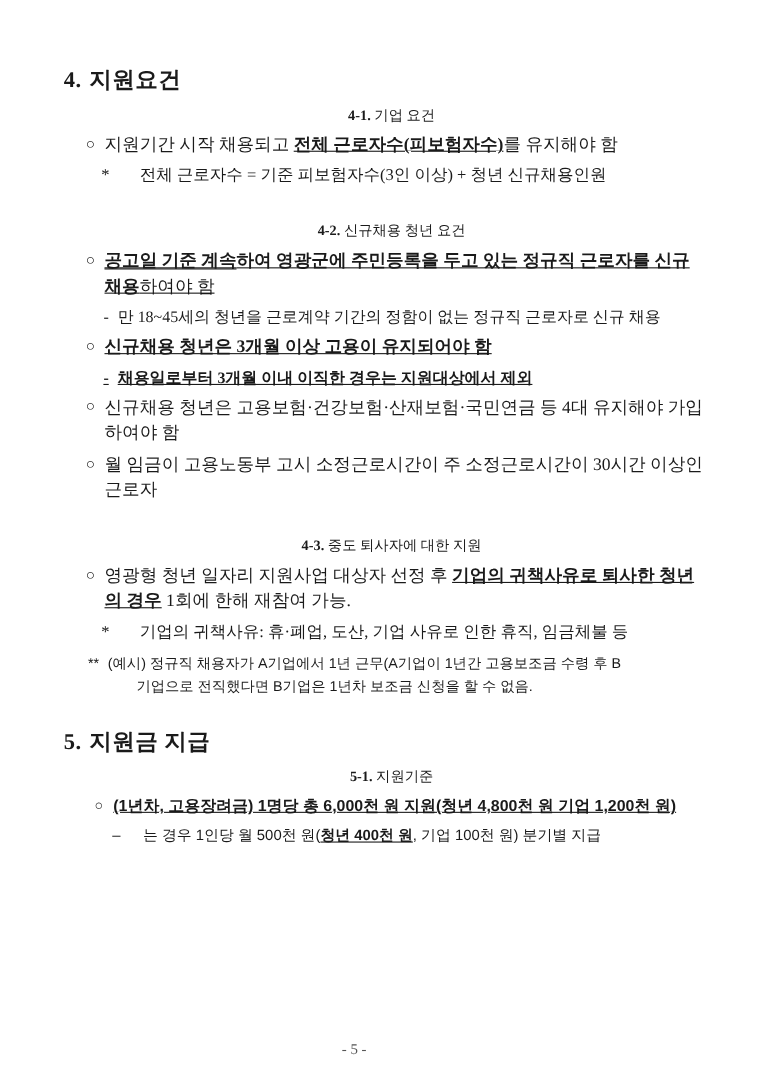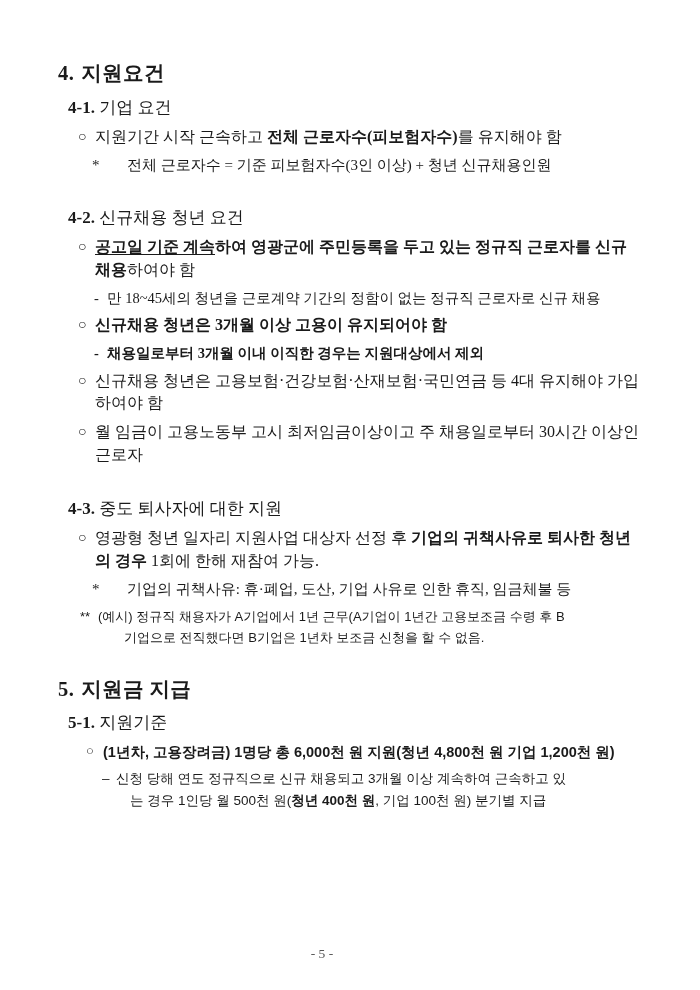--- a/index.html
+++ b/index.html
@@ -29,25 +29,26 @@
     font-size: 20.5px;
     font-weight: bold;
     letter-spacing: 0.4px;
     margin: 0 0 13px 0;
     line-height: 1.1;
   }
   .h-major .num { margin-right: 7px; }
 
   
   .h-minor {
-    font-size: 17px;
+    font-size: 13px;
     font-weight: normal;
     margin: 0 0 9px 0;
     padding-left: 10px;
     line-height: 1.15;
+    text-align: center;
   }
   .h-minor .num { font-weight: bold; }
 
   
   .bullet {
     display: flex;
     align-items: flex-start;
     padding-left: 20px;
     margin-bottom: 6px;
     font-size: 16px;
@@ -130,23 +131,23 @@
     display: flex;
     align-items: flex-start;
     padding-left: 28px;
     margin-bottom: 5px;
     font-family: "Liberation Sans", "DejaVu Sans", sans-serif;
     font-size: 14.5px;
     font-weight: bold;
     line-height: 1.45;
   }
   .bullet-gothic > .mark { flex: 0 0 auto; width: 17px; font-weight: normal; font-size: 13px; }
-  .bullet-gothic > .txt { flex: 1 1 auto; }
-
-  b, .b { font-weight: bold; }
+  .bullet-gothic > .txt { flex: 1 1 auto; text-decoration: underline; }
+
+  b, .b { font-weight: bold; text-decoration: underline; }
   .u  { text-decoration: underline; text-underline-offset: 2px; }
 
   .gap-lg { height: 26px; }
 
   .footer {
     position: absolute;
     left: 0;
     right: 0;
     top: 946px;
     text-align: center;
@@ -165,21 +166,21 @@
       <span class="num">4.</span><span>지원요건</span>
     </div>
 
     <div class="h-minor">
       <span class="num">4-1.</span>
       <span>기업 요건</span>
     </div>
 
     <div class="bullet">
       <span class="mark">○</span>
-      <span class="txt"><span>지원기간 시작 근속하고 </span><b>전체 근로자수(피보험자수)</b><span>를 유지해야 함</span></span>
+      <span class="txt"><span>지원기간 시작 채용되고 </span><b>전체 근로자수(피보험자수)</b><span>를 유지해야 함</span></span>
     </div>
 
     <div class="star">
       <span class="mark">*</span>
       <span class="txt">전체 근로자수 = 기준 피보험자수(3인 이상) + 청년 신규채용인원</span>
     </div>
 
     <div class="gap-lg"></div>
 
     <div class="h-minor">
@@ -207,21 +208,21 @@
       <span class="txt b">채용일로부터 3개월 이내 이직한 경우는 지원대상에서 제외</span>
     </div>
 
     <div class="bullet">
       <span class="mark">○</span>
       <span class="txt">신규채용 청년은 고용보험·건강보험·산재보험·국민연금 등 4대 유지해야 가입하여야 함</span>
     </div>
 
     <div class="bullet">
       <span class="mark">○</span>
-      <span class="txt">월 임금이 고용노동부 고시 최저임금이상이고 주 채용일로부터 30시간 이상인 근로자</span>
+      <span class="txt">월 임금이 고용노동부 고시 소정근로시간이 주 소정근로시간이 30시간 이상인 근로자</span>
     </div>
 
     <div class="gap-lg"></div>
 
     <div class="h-minor">
       <span class="num">4-3.</span>
       <span>중도 퇴사자에 대한 지원</span>
     </div>
 
     <div class="bullet">
@@ -250,19 +251,19 @@
       <span>지원기준</span>
     </div>
 
     <div class="bullet-gothic">
       <span class="mark">○</span>
       <span class="txt">(1년차, 고용장려금) 1명당 총 6,000천 원 지원(청년 4,800천 원 기업 1,200천 원)</span>
     </div>
 
     <div class="dash-gothic">
       <span class="mark">–</span>
-      <span class="txt"><span>신청 당해 연도 정규직으로 신규 채용되고 3개월 이상 계속하여 근속하고 있</span><span class="cont"><span>는 경우 1인당 월 500천 원(</span><b>청년 400천 원</b><span>, 기업 100천 원) 분기별 지급</span></span></span>
+      <span class="txt"><span class="cont"><span>는 경우 1인당 월 500천 원(</span><b>청년 400천 원</b><span>, 기업 100천 원) 분기별 지급</span></span></span>
     </div>
 
   </div>
 
   <div class="footer">- 5 -</div>
 </div>
 
 </body></html>

